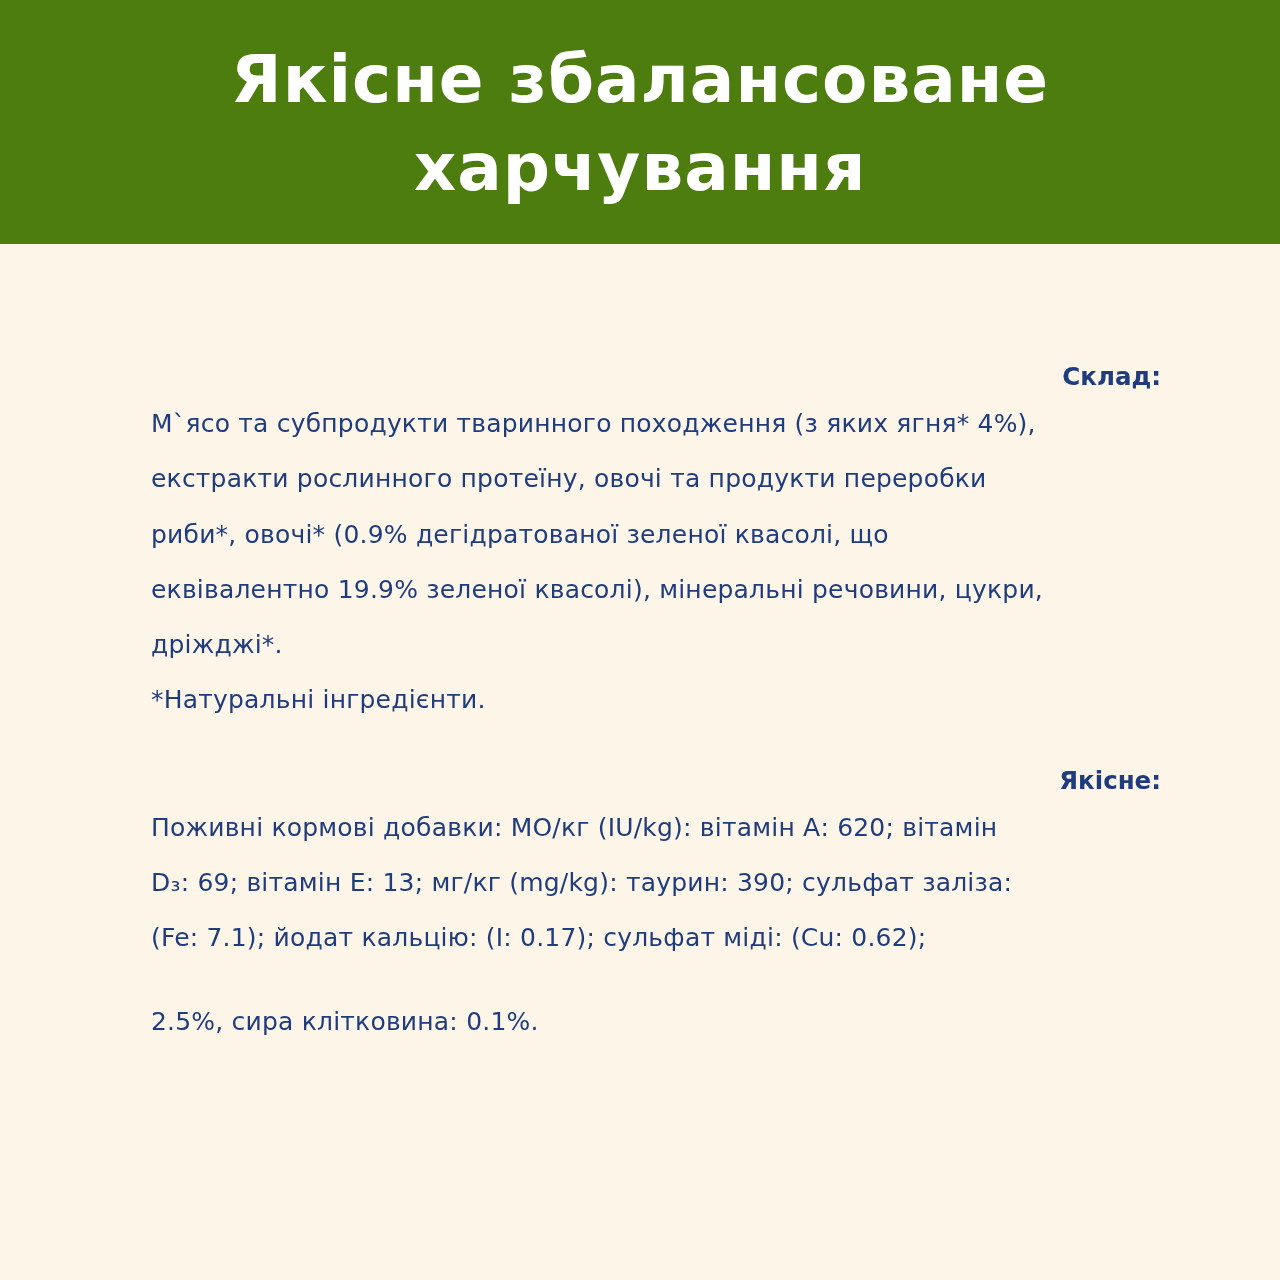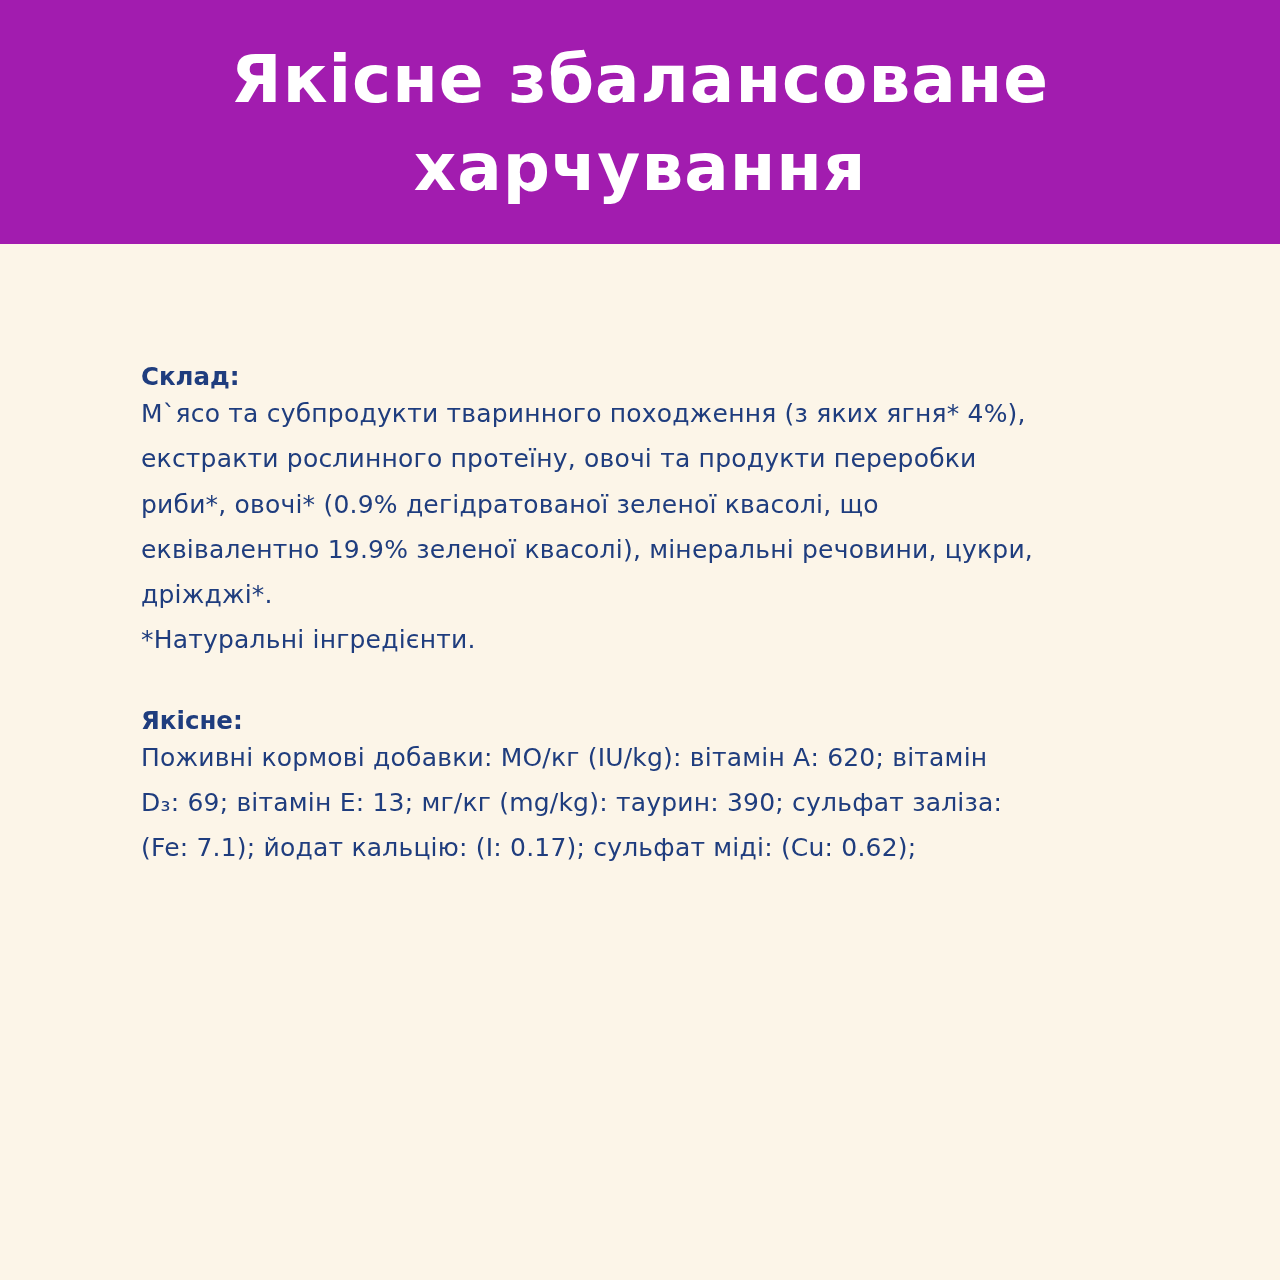--- a/index.html
+++ b/index.html
@@ -13,21 +13,21 @@
       position: relative;
       overflow: hidden;
       font-family: "DejaVu Sans", sans-serif;
     }
     .header {
       position: absolute;
       left: 0;
       top: 0;
       width: 1280px;
       height: 244px;
-      background: #a21caf;
+      background: #4d7c0f;
       display: flex;
       flex-direction: column;
       align-items: center;
       justify-content: center;
     }
     .header-title {
       color: #ffffff;
       font-family: "DejaVu Sans", sans-serif;
       font-weight: bold;
       font-size: 66px;
@@ -50,25 +50,26 @@
     }
     .section {
       margin: 0 0 41px 0;
     }
     .section-heading {
       font-weight: bold;
       font-size: 24.5px;
       line-height: 34px;
       margin: 0;
       color: #1f3d7e;
+      text-align: right;
     }
     .section-line {
       font-size: 25px;
       line-height: 45.3px;
-      margin: 0;
+      margin: 10px;
       white-space: nowrap;
       letter-spacing: 0.2px;
     }
     .section-body {
       margin-top: -3px;
     }
   </style>
 </head>
 <body>
 
@@ -97,16 +98,17 @@
     <p class="section-heading">Якісне:</p>
     <div class="section-body">
       <p class="section-line">Поживні кормові добавки: МО/кг (IU/kg): вітамін А: 620; вітамін</p>
       <p class="section-line">D₃: 69; вітамін Е: 13; мг/кг (mg/kg): таурин: 390; сульфат заліза:</p>
       <p class="section-line">(Fe: 7.1); йодат кальцію: (I: 0.17); сульфат міді: (Cu: 0.62);</p>
     </div>
   </div>
 
   <div class="section">
     <div class="section-body">
+      <p class="section-line">2.5%, сира клітковина: 0.1%.</p>
     </div>
   </div>
 
 </div>
 
 </body></html>

